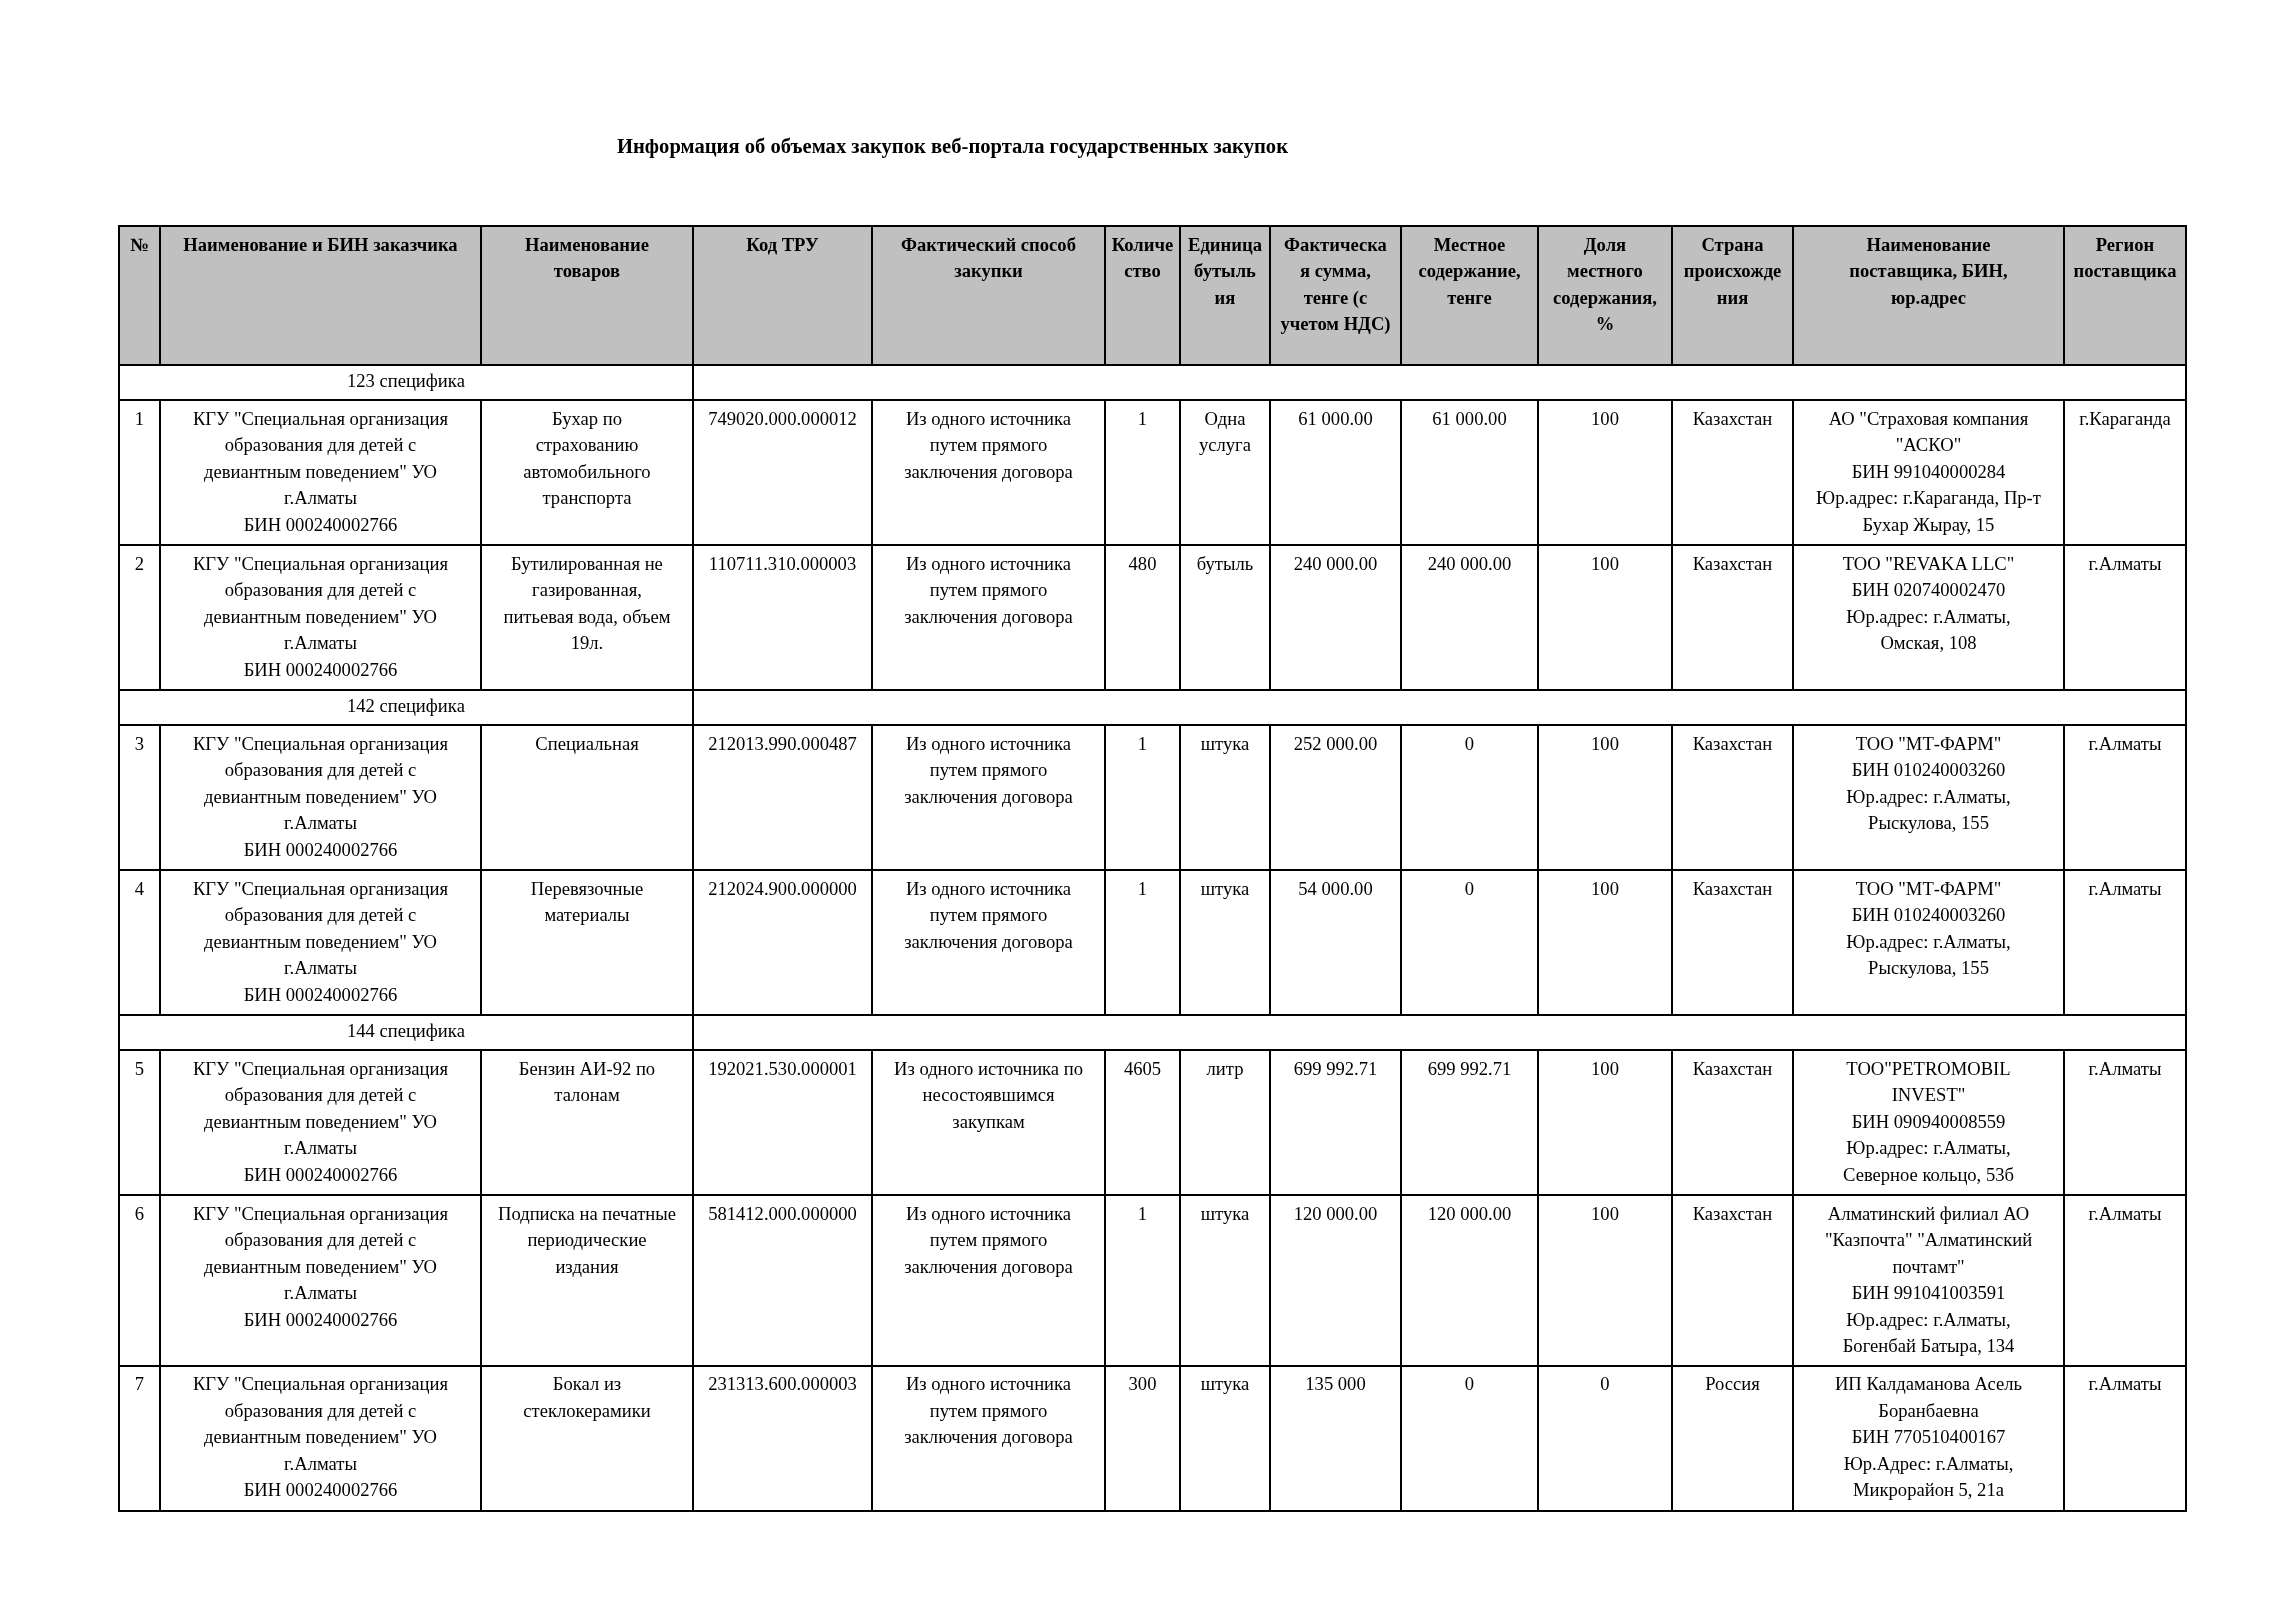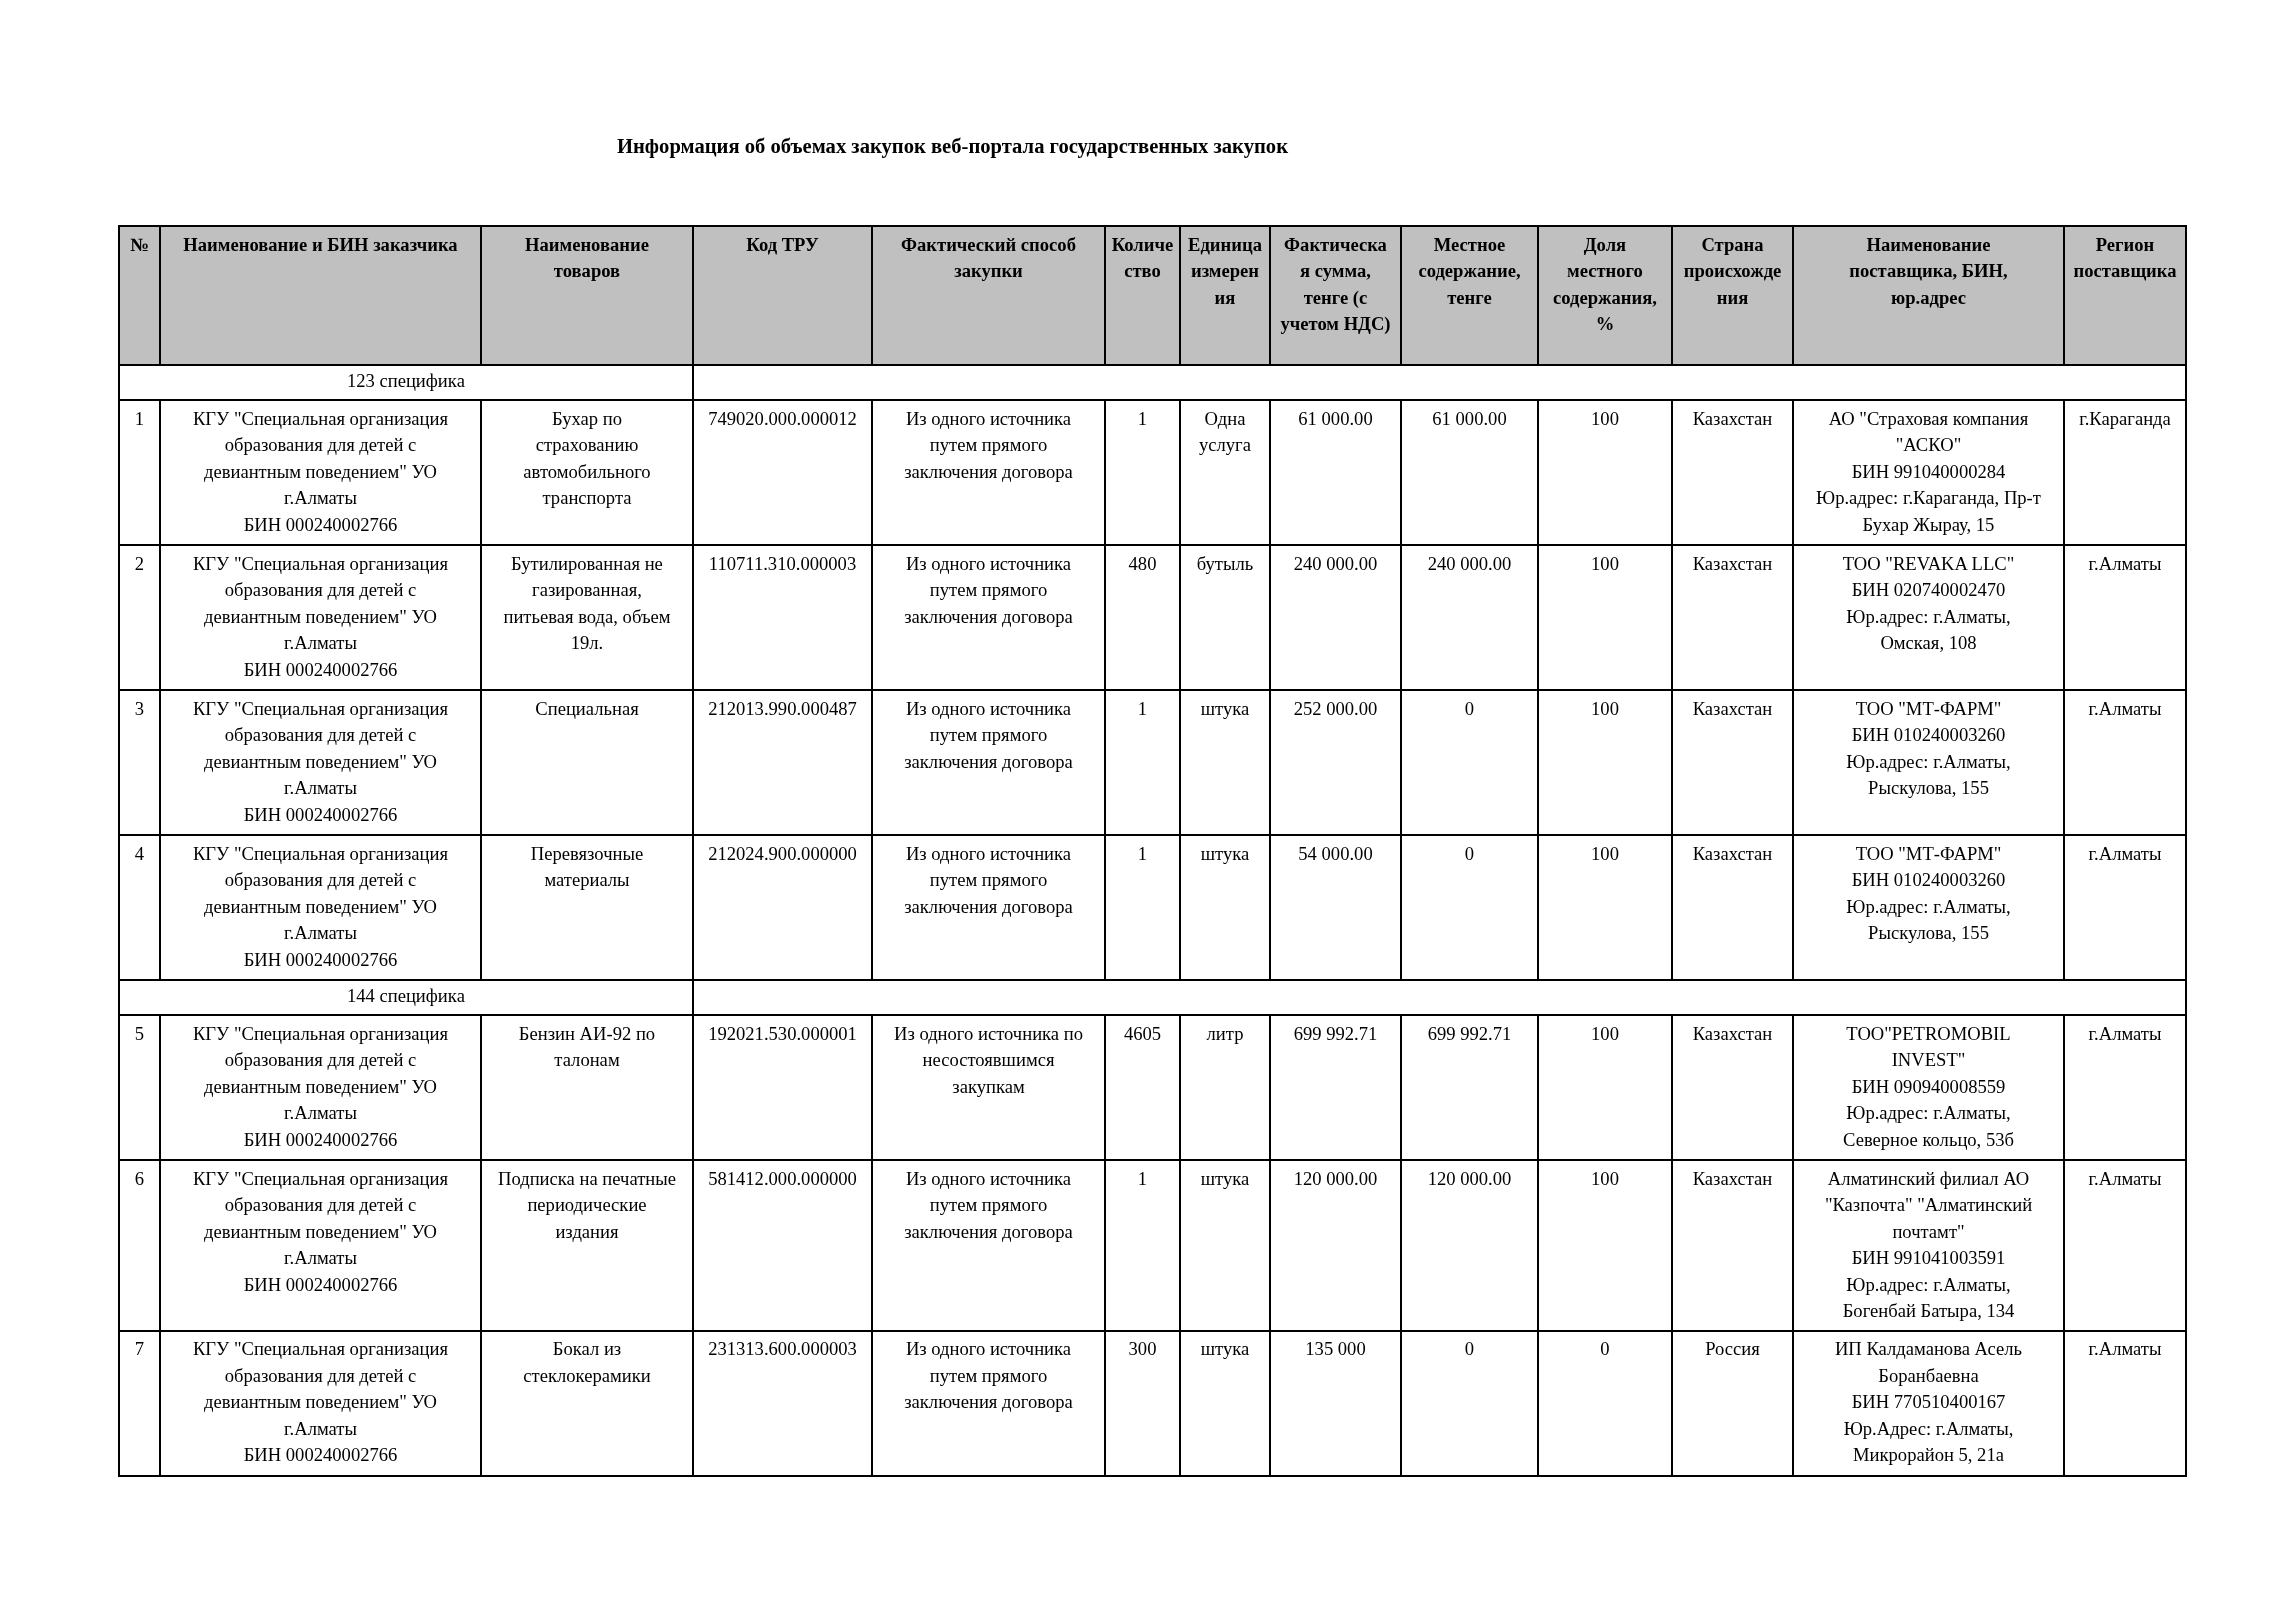--- a/index.html
+++ b/index.html
@@ -75,21 +75,21 @@
       <th>№</th>
       <th>Наименование и БИН заказчика</th>
       <th>Наименование
 товаров</th>
       <th>Код ТРУ</th>
       <th>Фактический способ
 закупки</th>
       <th>Количе
 ство</th>
       <th>Единица
-измерен
+бутыль
 ия</th>
       <th>Фактическа
 я сумма,
 тенге (с
 учетом НДС)</th>
       <th>Местное
 содержание,
 тенге</th>
       <th>Доля
 местного
@@ -162,20 +162,24 @@
       <td>240 000.00</td>
       <td>100</td>
       <td>Казахстан</td>
       <td>ТОО "REVAKA LLC"
 БИН 020740002470
 Юр.адрес: г.Алматы,
 Омская, 108</td>
       <td>г.Алматы</td>
     </tr>
 
+    <tr class="section-row">
+      <td colspan="3">142 спецификa</td>
+      <td colspan="10"></td>
+    </tr>
     <tr class="data-row">
       <td>3</td>
       <td>КГУ "Специальная организация
 образования для детей с
 девиантным поведением" УО
 г.Алматы
 БИН 000240002766</td>
       <td>Специальная</td>
       <td>212013.990.000487</td>
       <td>Из одного источника

